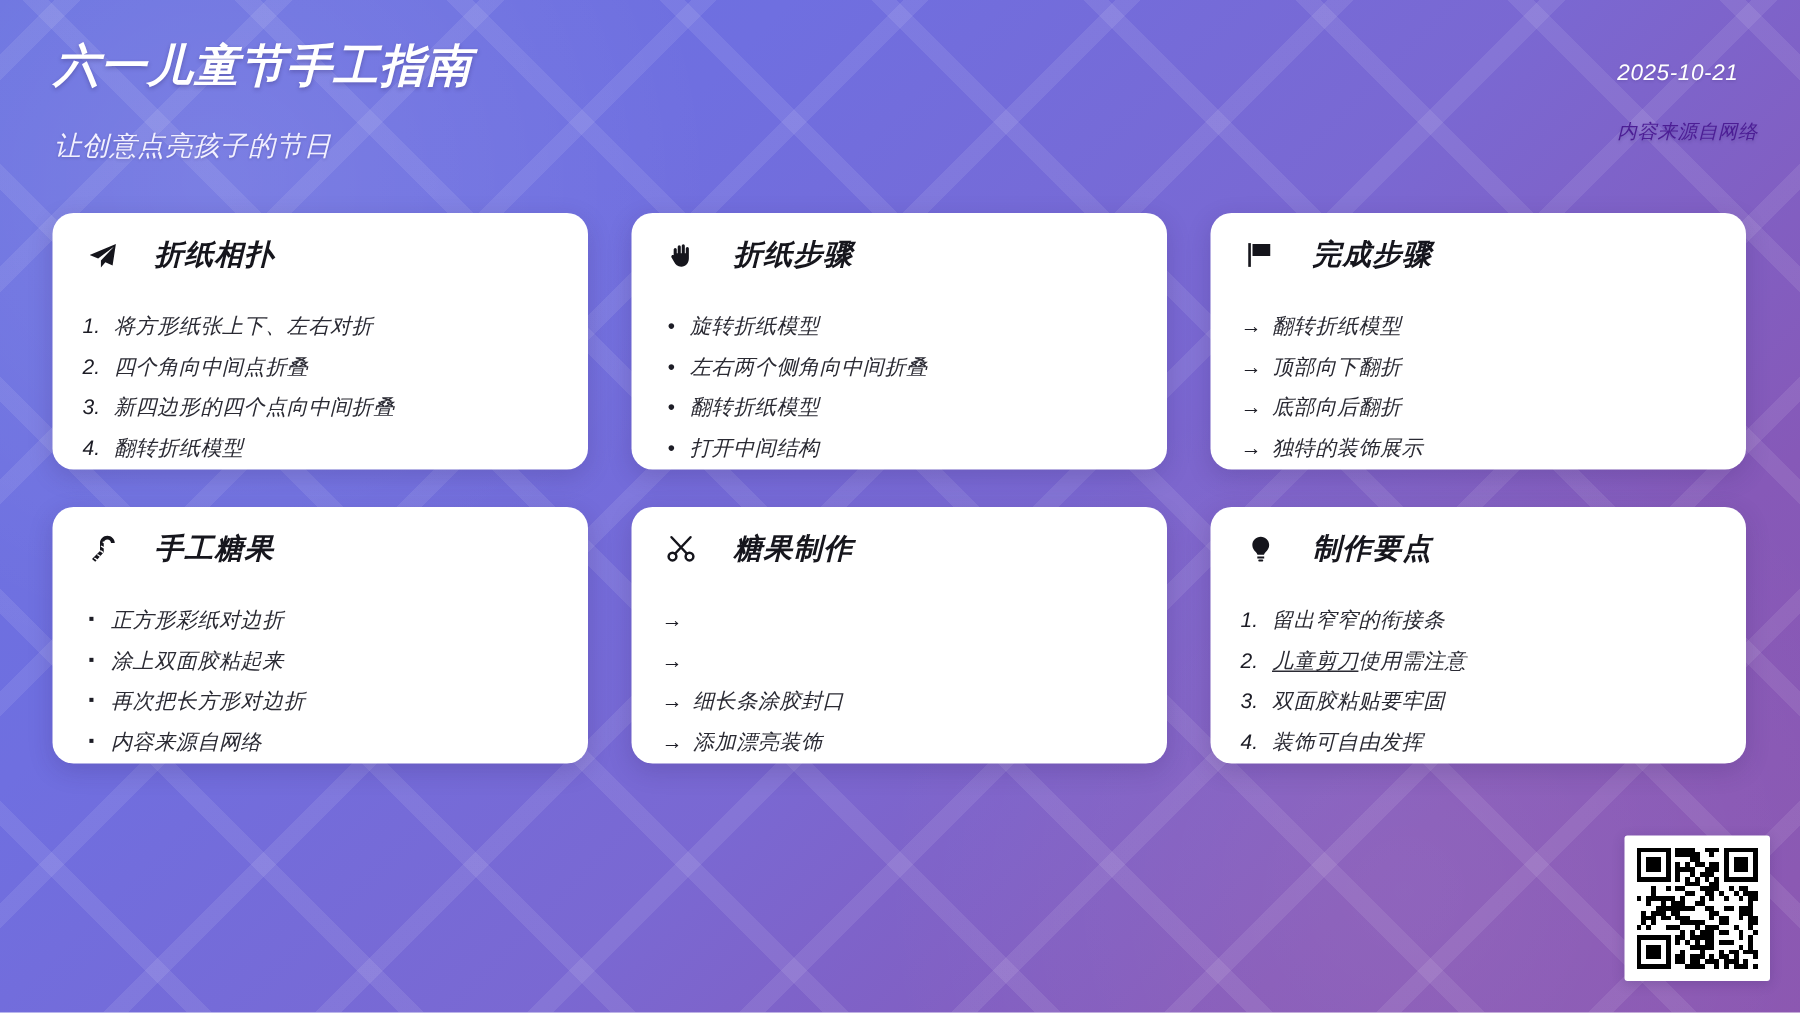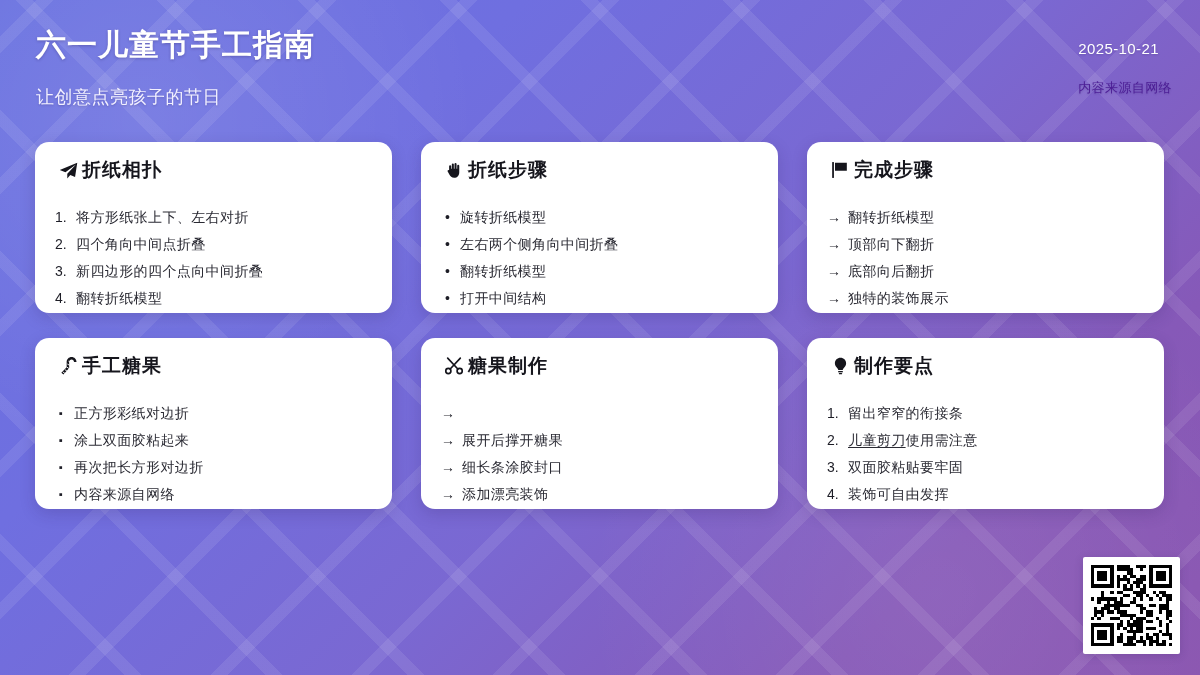--- a/index.html
+++ b/index.html
@@ -29,21 +29,21 @@
     pointer-events:none;
   }
   .bg-glow {
     position:absolute; inset:0;
     background:
       radial-gradient(circle at 12% 18%, rgba(255,255,255,0.10) 0%, rgba(255,255,255,0) 28%),
       radial-gradient(circle at 78% 88%, rgba(255,255,255,0.07) 0%, rgba(255,255,255,0) 32%);
     pointer-events:none;
   }
 
-  .page { position:relative; width:1200px; height:619px; z-index:2; }
+  .page { position:relative; width:1200px; height:619px; z-index:2;font-style:italic; }
 
   
   .header {
     position:absolute; left:0; top:0; width:1200px; height:118px;
     display:flex; align-items:flex-start; justify-content:space-between;
     padding:26px 28px 0 36px;
   }
   .header-left { display:flex; flex-direction:column; }
   .main-title {
     font-size:30px; font-weight:bold; color:#ffffff; letter-spacing:1px;
@@ -75,21 +75,21 @@
     column-gap:29px; row-gap:25px;
   }
   .card {
     background:#ffffff;
     border-radius:14px;
     box-shadow:0 5px 16px rgba(48,30,95,0.20);
     padding:15px 20px 10px 20px;
     display:flex; flex-direction:column;
     overflow:hidden;
   }
-  .card-head { display:flex; align-items:center; gap:3px; padding-left:2px; }
+  .card-head { display:flex; align-items:center; gap:24px; padding-left:2px; }
   .card-icon {
     font-size:19px; line-height:1; color:#15151c;
     display:inline-flex; align-items:center; justify-content:center;
     width:22px; height:22px;
   }
   .card-icon svg { display:block; }
   .card-title {
     font-size:19px; font-weight:bold; color:#16161d; letter-spacing:1px;
   }
   .divider {
@@ -271,21 +271,20 @@
           </span>
           <span class="card-title">糖果制作</span>
         </div>
         <div class="divider"></div>
         <div class="card-list">
           <div class="list-item">
             <span class="marker arrow">→</span>
           </div>
           <div class="list-item">
             <span class="marker arrow">→</span>
-            <span class="item-text">展开后撑开糖果</span>
           </div>
           <div class="list-item">
             <span class="marker arrow">→</span>
             <span class="item-text">细长条涂胶封口</span>
           </div>
           <div class="list-item">
             <span class="marker arrow">→</span>
             <span class="item-text">添加漂亮装饰</span>
           </div>
         </div>

